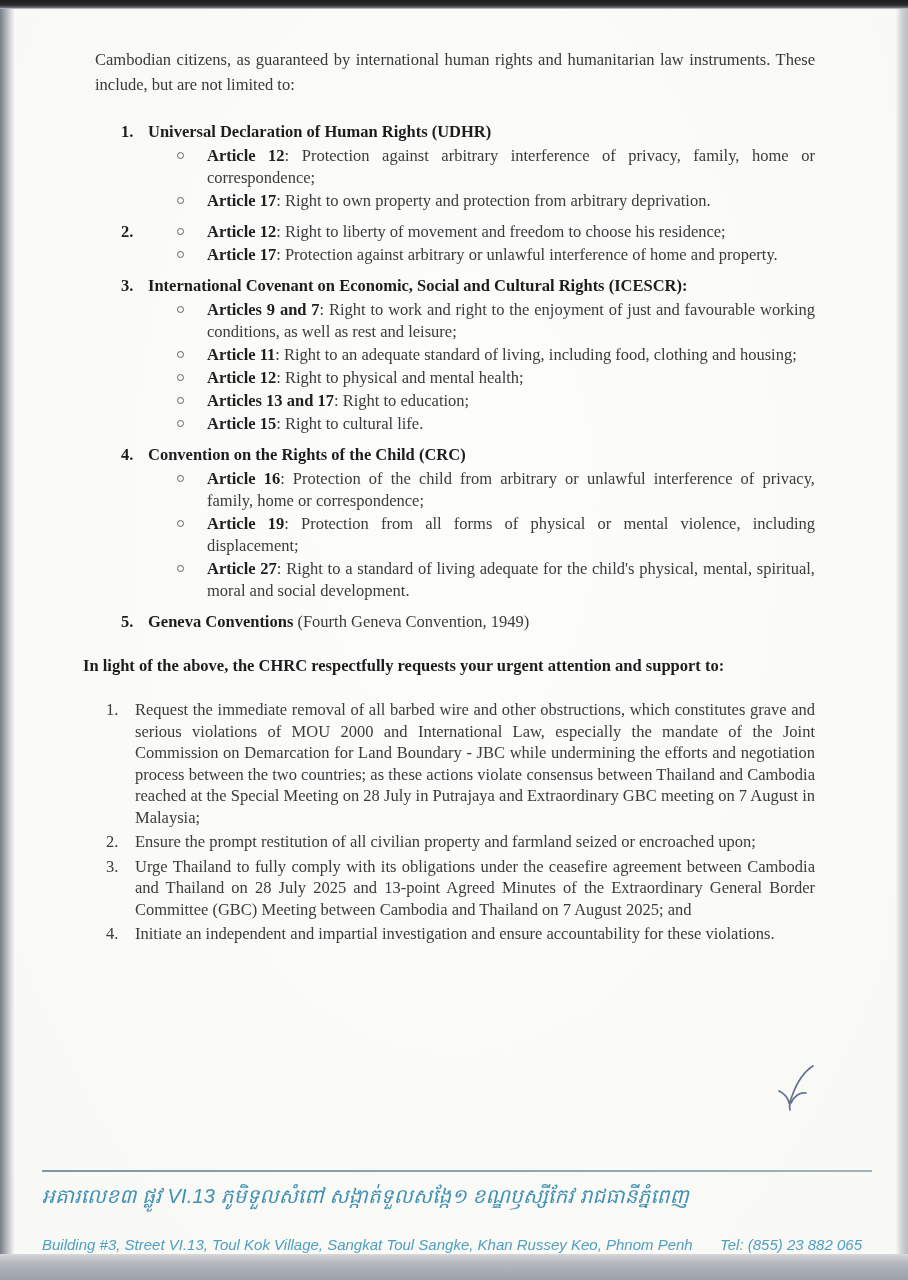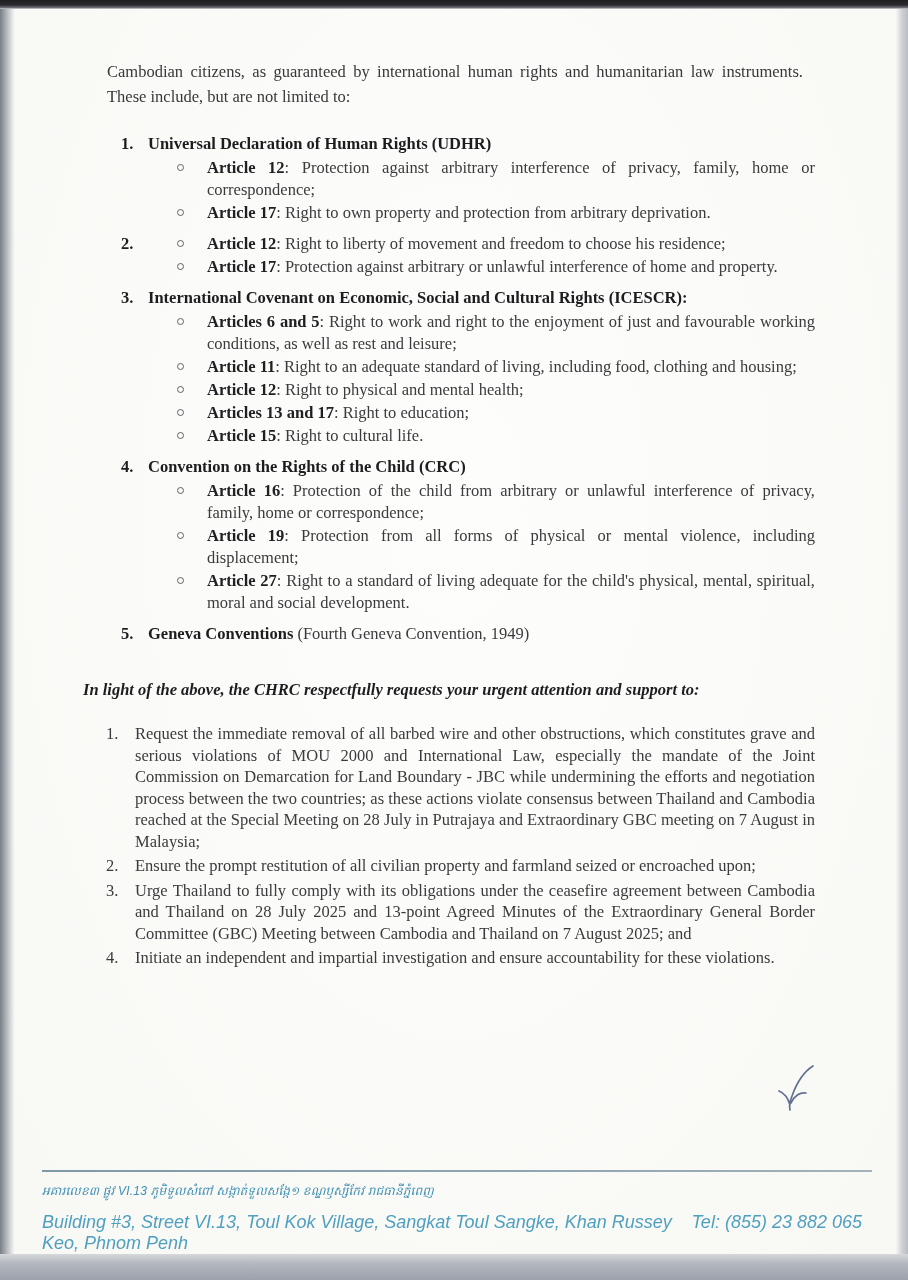--- a/index.html
+++ b/index.html
@@ -44,21 +44,21 @@
     background:
       radial-gradient(ellipse at 50% 40%, rgba(255,255,255,0.6) 0%, rgba(244,244,240,0.35) 100%),
       #fafaf7;
     padding: 38px 80px 0 80px;
     box-sizing: border-box;
     color: #3b3b3d;
     font-size: 16.5px;
     line-height: 22px;
   }
   .intro {
-    margin: 12px;
+    margin: 0;
     text-align: justify;
     line-height: 25px;
     color: #38383a;
   }
   .instruments { margin-top: 24px; }
   .section { margin-top: 9px; }
   .section-heading {
     position: relative;
     padding-left: 53px;
     font-weight: bold;
@@ -76,25 +76,24 @@
   .circle-bullet {
     position: absolute;
     left: 82px; top: 7px;
     width: 7px; height: 7px;
     border: 1.2px solid #5e6166;
     border-radius: 50%;
     box-sizing: border-box;
   }
   .article-label { font-weight: bold; color: #202023; }
   .request-heading {
-    margin: 34px 0 22px -12px;
+    margin: 22px 0 22px -12px;
     font-weight: bold;
     color: #1d1d20;
     font-size: 16.5px;
-    font-style: italic;
   }
   .requests { }
   .request-item {
     position: relative;
     padding-left: 40px;
     text-align: justify;
     line-height: 21.5px;
     margin-bottom: 3px;
   }
   .request-num { position: absolute; left: 11px; top: 0; }
@@ -110,30 +109,30 @@
     z-index: 6;
     font-family: "Liberation Sans", sans-serif;
   }
   .footer-rule {
     height: 2px;
     background: linear-gradient(to right, #7e99a8, #90a6b2 60%, #a3b2ba);
     margin-bottom: 11px;
     margin-right: 8px;
   }
   .footer-khmer {
-    font-size: 12px;
+    font-size: 20px;
     font-style: italic;
     letter-spacing: 0.2px;
-    margin-bottom: 11px;
+    margin-bottom: 23px;
   }
   .footer-row {
     display: flex;
     justify-content: space-between;
     align-items: baseline;
-    font-size: 18px;
+    font-size: 15px;
     font-style: italic;
     padding-right: 18px;
   }
   .footer-tel { white-space: nowrap; }
 </style>
 </head>
 <body>
 
 <div class="photo">
   <div class="edge-top"></div>
@@ -175,21 +174,21 @@
   </div>
 </div>
   </div>
 
   <div class="section">
     <div class="section-heading">
       <span class="section-num">3.</span><span class="section-title">International Covenant on Economic, Social and Cultural Rights (ICESCR):</span><span class="section-title-plain"></span>
     </div>
     <div class="articles">
   <div class="article-item">
-    <span class="circle-bullet"></span><span class="article-label">Articles 6 and 5</span><span class="article-text">: Right to work and right to the enjoyment of just and favourable working conditions, as well as rest and leisure;</span>
+    <span class="circle-bullet"></span><span class="article-label">Articles 9 and 7</span><span class="article-text">: Right to work and right to the enjoyment of just and favourable working conditions, as well as rest and leisure;</span>
   </div>
 
   <div class="article-item">
     <span class="circle-bullet"></span><span class="article-label">Article 11</span><span class="article-text">: Right to an adequate standard of living, including food, clothing and housing;</span>
   </div>
 
   <div class="article-item">
     <span class="circle-bullet"></span><span class="article-label">Article 12</span><span class="article-text">: Right to physical and mental health;</span>
   </div>
 

